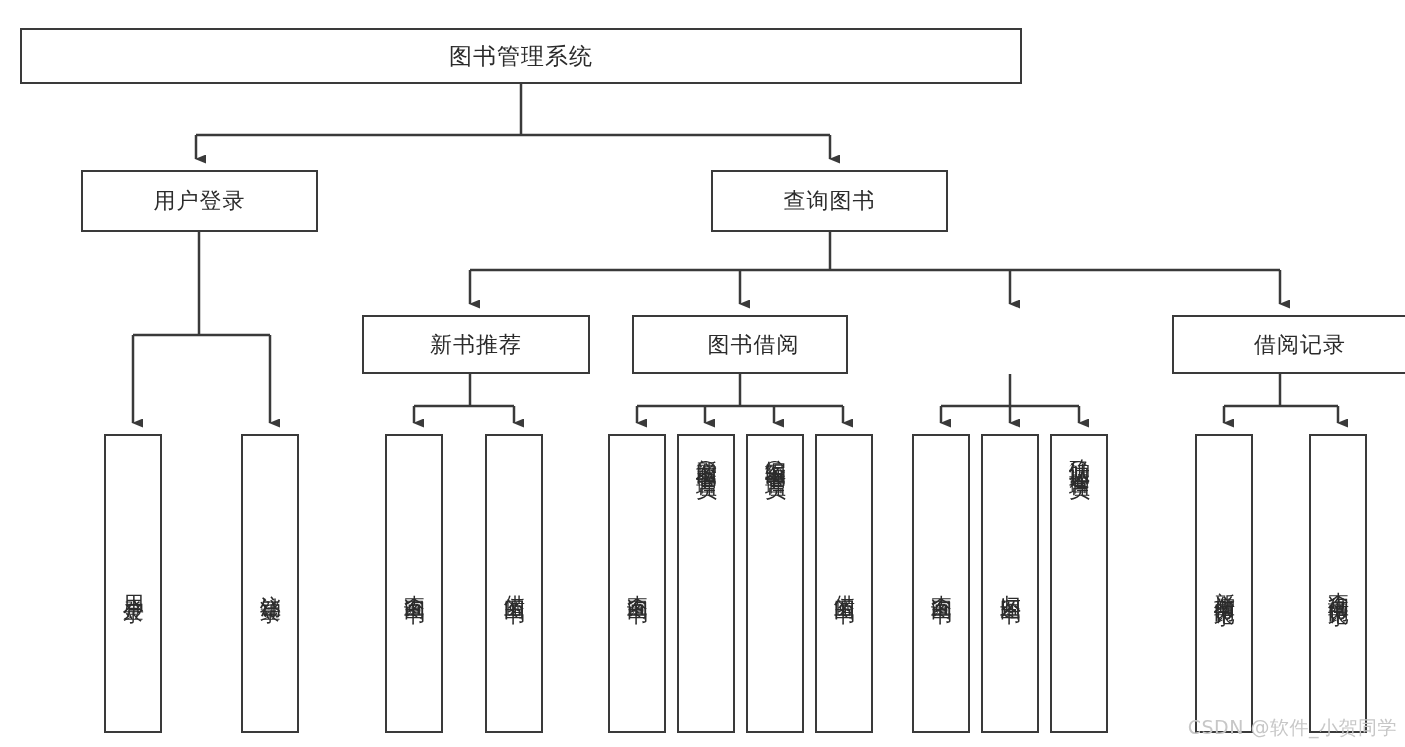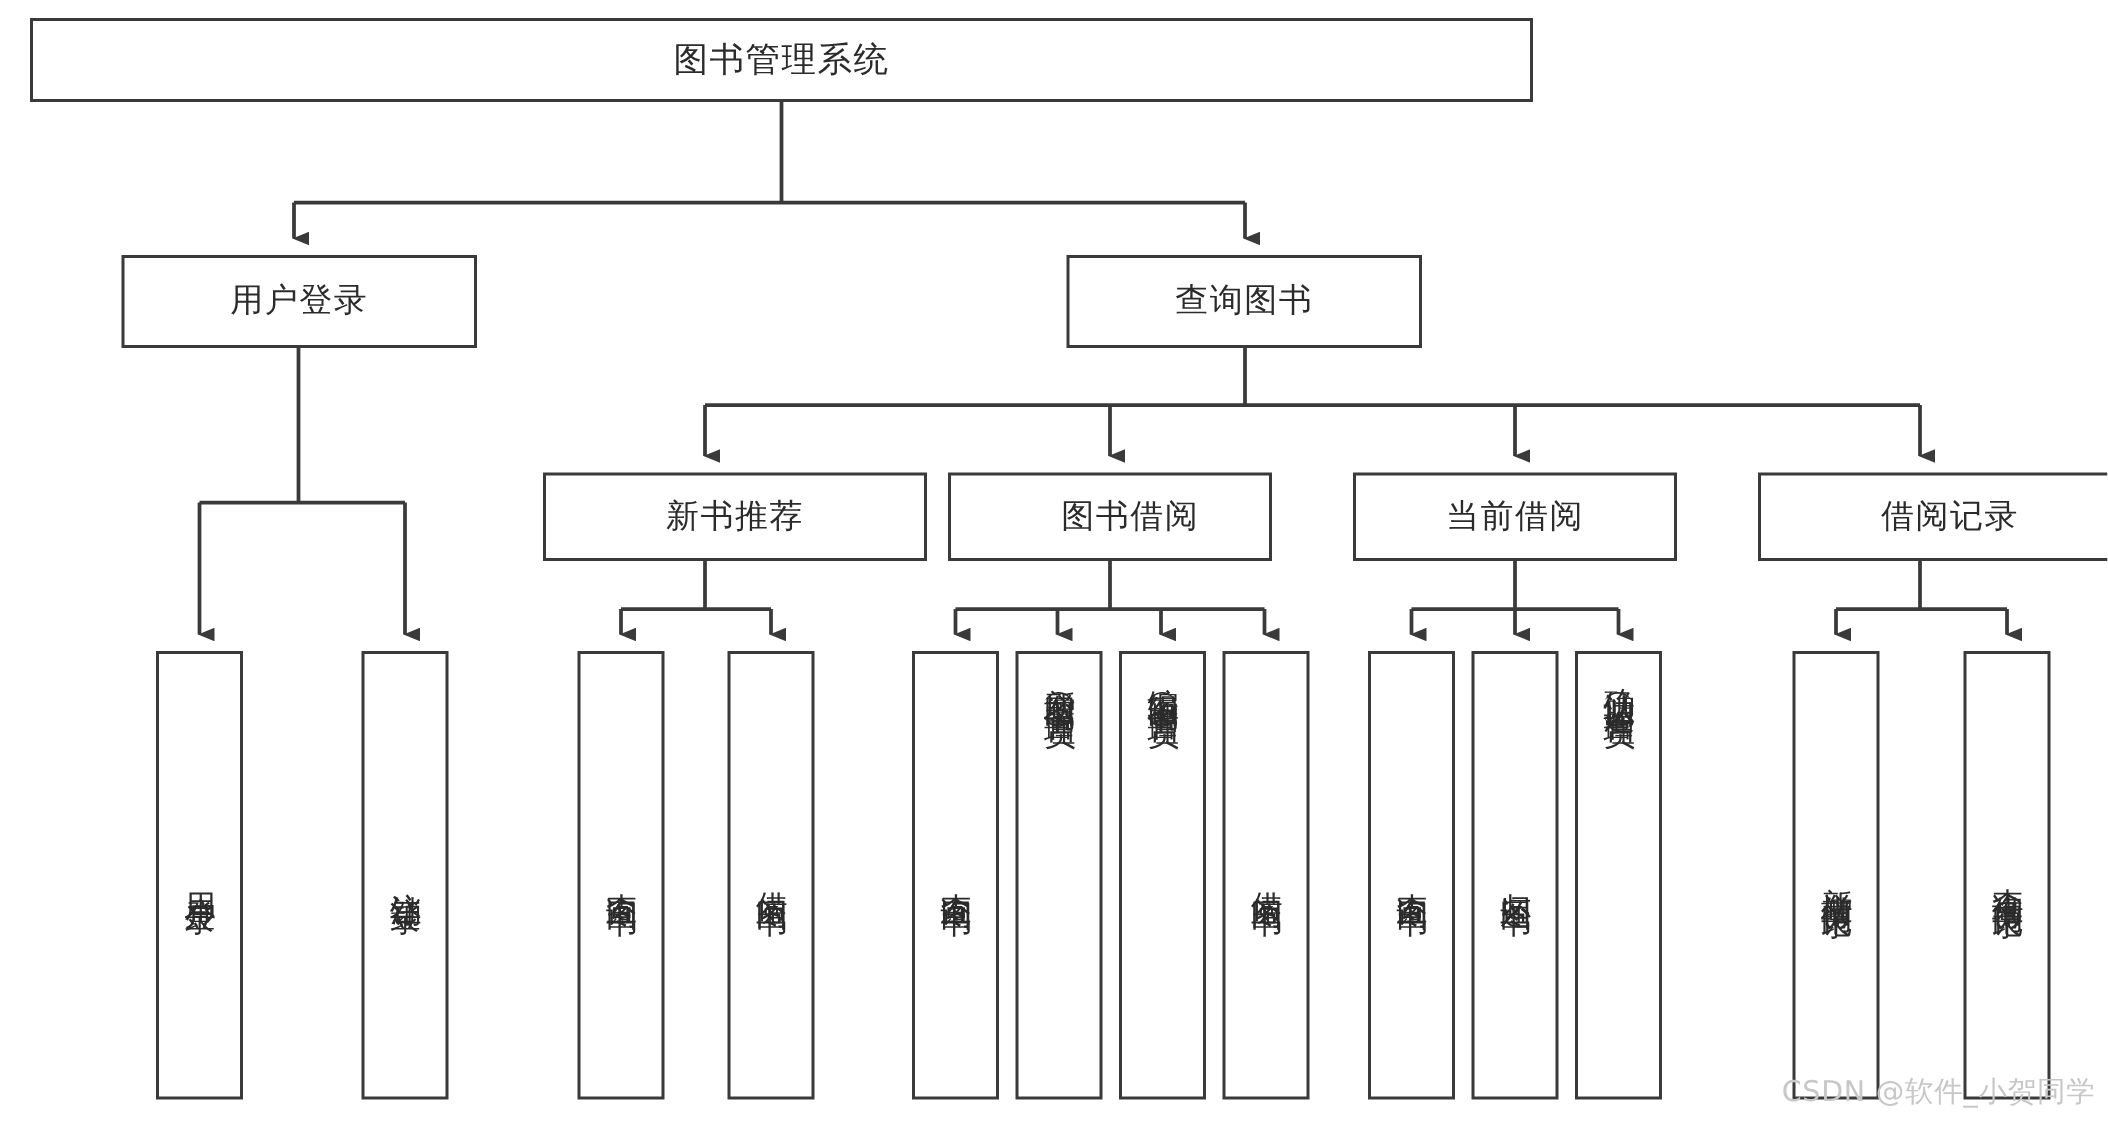--- a/index.html
+++ b/index.html
@@ -128,40 +128,37 @@
       <line x1="1010" y1="406" x2="1010" y2="423" marker-end="url(#arrowhead)"></line>
       <line x1="1079" y1="406" x2="1079" y2="423" marker-end="url(#arrowhead)"></line>
 
       <line x1="1280" y1="374" x2="1280" y2="406"></line>
       <line x1="1224" y1="406" x2="1338" y2="406"></line>
       <line x1="1224" y1="406" x2="1224" y2="423" marker-end="url(#arrowhead)"></line>
       <line x1="1338" y1="406" x2="1338" y2="423" marker-end="url(#arrowhead)"></line>
     </g>
   </svg>
 
-  <div class="node horiz root" style="left:20px; top:12px; width:1002px; height:56px;">
+  <div class="node horiz root" style="left:20px; top:28px; width:1002px; height:56px;">
     <span class="node-label">图书管理系统</span>
   </div>
 
   <div class="node horiz" style="left:81px; top:170px; width:237px; height:62px;">
     <span class="node-label">用户登录</span>
   </div>
   <div class="node horiz" style="left:711px; top:170px; width:237px; height:62px;">
     <span class="node-label">查询图书</span>
   </div>
 
-  <div class="node horiz" style="left:362px; top:315px; width:256px; height:59px;">
+  <div class="node horiz" style="left:362px; top:315px; width:228px; height:59px;">
     <span class="node-label">新书推荐</span>
   </div>
   <div class="node horiz" style="left:632px; top:315px; width:216px; height:59px;padding-left:27px;">
     <span class="node-label">图书借阅</span>
   </div>
-  <div class="node horiz" style="left:902px; top:315px; width:216px; height:59px;">
-    <span class="node-label">当前借阅</span>
-  </div>
   <div class="node horiz" style="left:1172px; top:315px; width:256px; height:59px;">
     <span class="node-label">借阅记录</span>
   </div>
 
   <div class="node vert centered" style="left:104px; top:434px; width:58px; height:299px;">
     <span class="node-label">用户登录</span>
   </div>
   <div class="node vert centered" style="left:241px; top:434px; width:58px; height:299px;">
     <span class="node-label">注销登录</span>
   </div>

